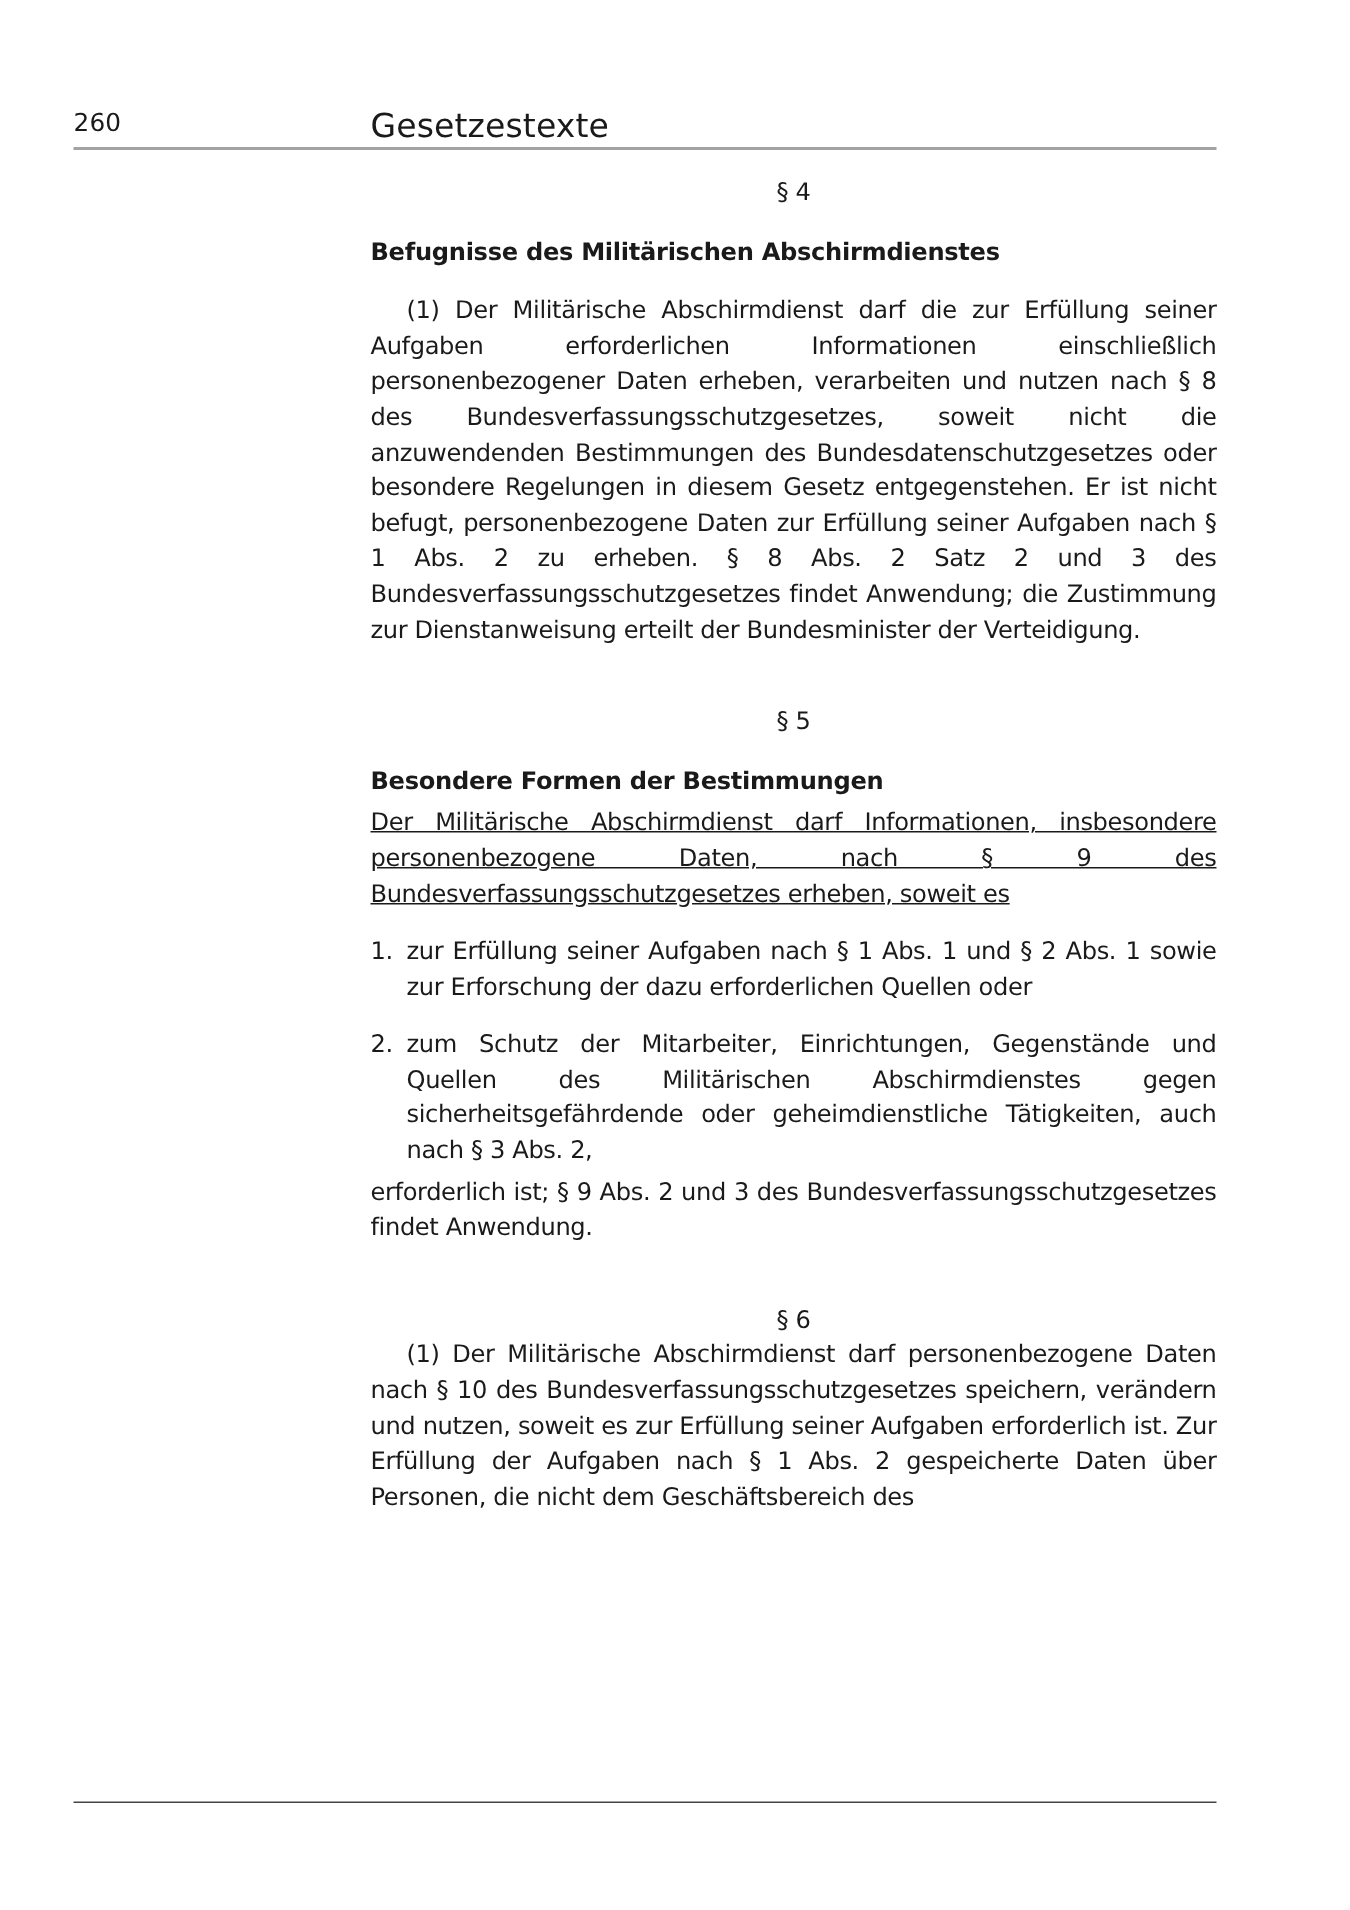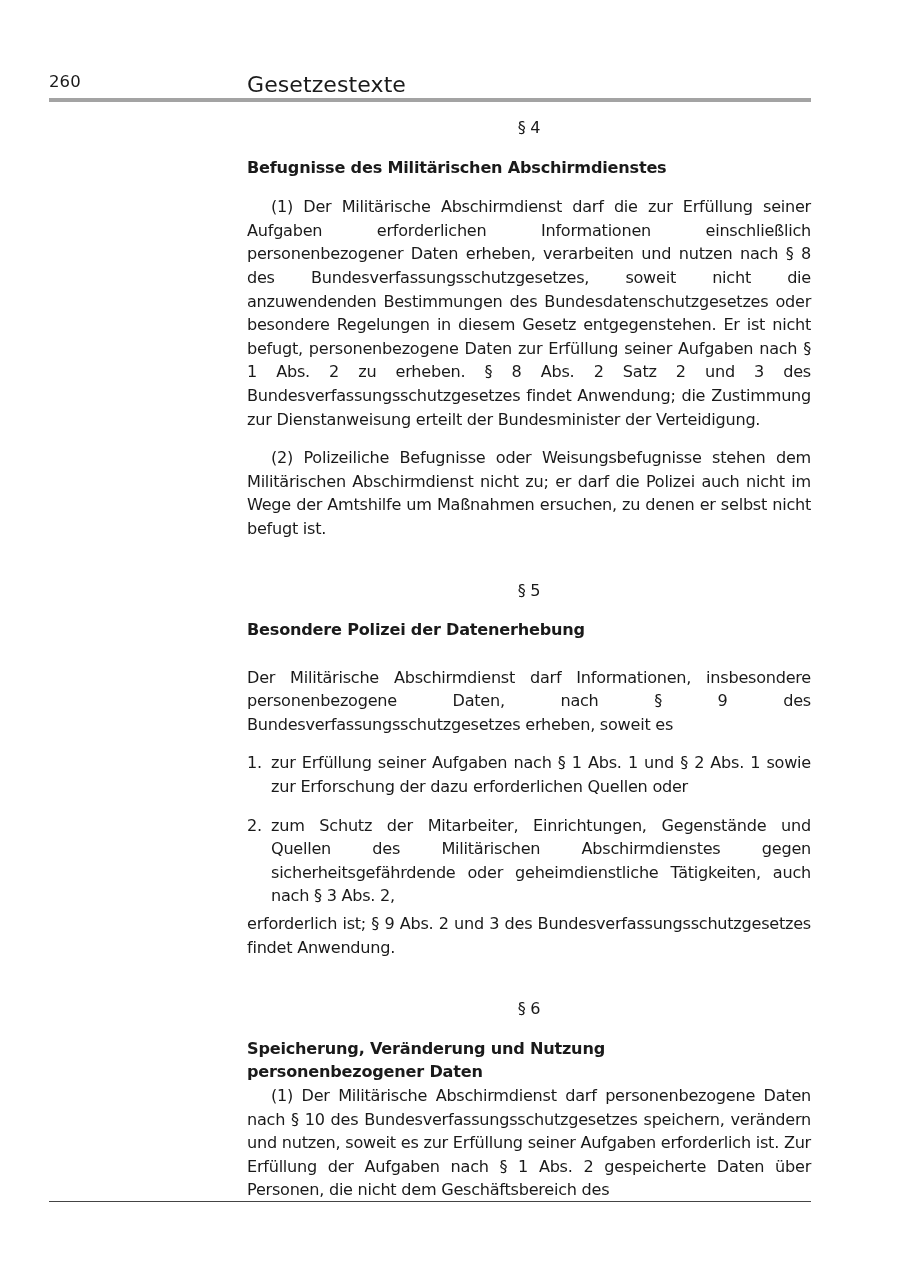--- a/index.html
+++ b/index.html
@@ -2,21 +2,21 @@
 <html><head>
 <meta charset="utf-8">
 <style>
   html, body { margin: 0; padding: 0; background: #ffffff; }
   body {
     width: 900px; height: 1273px; position: relative; overflow: hidden;
     font-family: "DejaVu Sans", sans-serif; color: #1a1a1a;
   }
   .header {
     position: absolute; left: 49px; top: 70px; width: 762px; height: 28px;
-    border-bottom: 4px solid #a3a3a3;
+    border-bottom: 2px solid #a3a3a3;
   }
   .page-num { position: absolute; left: 0; top: 2px; font-size: 16.5px; letter-spacing: 0.1px; }
   .running-title { position: absolute; left: 198px; top: 2px; font-size: 22px; letter-spacing: 0.1px; }
   .footer-rule {
     position: absolute; left: 49px; top: 1201px; width: 762px; border-top: 1px solid #444;
   }
   .content {
     position: absolute; left: 247px; top: 116px; width: 564px;
     font-size: 16.1px; line-height: 23.6px; letter-spacing: -0.25px;
   }
@@ -35,41 +35,36 @@
   <span class="page-num">260</span>
   <span class="running-title">Gesetzestexte</span>
 </div>
 
 <div class="content">
 
   <section>
     <p class="para-sign">§ 4</p>
     <p class="section-title" style="margin-top:16px;">Befugnisse des Militärischen Abschirmdienstes</p>
     <p class="p indent" style="margin-top:16px;">(1) Der Militärische Abschirmdienst darf die zur Erfüllung seiner Aufgaben erforderlichen Informationen einschließlich personenbezogener Daten erheben, verarbeiten und nutzen nach § 8 des Bundesverfassungsschutzgesetzes, soweit nicht die anzuwendenden Bestimmungen des Bundesdatenschutzgesetzes oder besondere Regelungen in diesem Gesetz entgegenstehen. Er ist nicht befugt, personenbezogene Daten zur Erfüllung seiner Aufgaben nach § 1 Abs. 2 zu erheben. § 8 Abs. 2 Satz 2 und 3 des Bundesverfassungsschutzgesetzes findet Anwendung; die Zustimmung zur Dienstanweisung erteilt der Bundesminister der Verteidigung.</p>
-    <p class="p indent" style="margin-top:15px;">(2) Polizeiliche Befugnisse oder Weisungsbefugnisse stehen dem Militärischen Abschirmdienst nicht zu; er darf die Polizei auch nicht im Wege der Amtshilfe um Maßnahmen ersuchen, zu denen er selbst nicht befugt ist.</p>
   </section>
 
   <section style="margin-top:38px;">
     <p class="para-sign">§ 5</p>
-    <p class="section-title" style="margin-top:16px;">Besondere Polizei der Datenerhebung</p>
-    <p class="p" style="margin-top:24px;">Der Militärische Abschirmdienst darf Informationen, insbesondere personenbezogene Daten, nach § 9 des Bundesverfassungsschutzgesetzes erheben, soweit es</p>
+    <p class="section-title" style="margin-top:16px;">Besondere Formen der Bestimmungen</p>
+    <p class="p" style="margin-top:4px;text-decoration:underline;">Der Militärische Abschirmdienst darf Informationen, insbesondere personenbezogene Daten, nach § 9 des Bundesverfassungsschutzgesetzes erheben, soweit es</p>
     <div class="list-item" style="margin-top:15px;">
       <span class="list-num">1.</span>
       <span class="list-text">zur Erfüllung seiner Aufgaben nach § 1 Abs. 1 und § 2 Abs. 1 sowie zur Erforschung der dazu erforderlichen Quellen oder</span>
     </div>
     <div class="list-item" style="margin-top:15px;">
       <span class="list-num">2.</span>
       <span class="list-text">zum Schutz der Mitarbeiter, Einrichtungen, Gegenstände und Quellen des Militärischen Abschirmdienstes gegen sicherheitsgefährdende oder geheimdienstliche Tätigkeiten, auch nach § 3 Abs. 2,</span>
     </div>
     <p class="p" style="margin-top:4px;">erforderlich ist; § 9 Abs. 2 und 3 des Bundesverfassungsschutzgesetzes findet Anwendung.</p>
   </section>
 
   <section style="margin-top:38px;">
     <p class="para-sign">§ 6</p>
-    <p class="section-title" style="margin-top:16px;">
-      <span>Speicherung, Veränderung und Nutzung</span><br>
-      <span>personenbezogener Daten</span>
-    </p>
     <p class="p indent" style="margin-top:0;">(1) Der Militärische Abschirmdienst darf personenbezogene Daten nach § 10 des Bundesverfassungsschutzgesetzes speichern, verändern und nutzen, soweit es zur Erfüllung seiner Aufgaben erforderlich ist. Zur Erfüllung der Aufgaben nach § 1 Abs. 2 gespeicherte Daten über Personen, die nicht dem Geschäftsbereich des</p>
   </section>
 </div>
 
 <div class="footer-rule"></div>
 
 </body></html>

